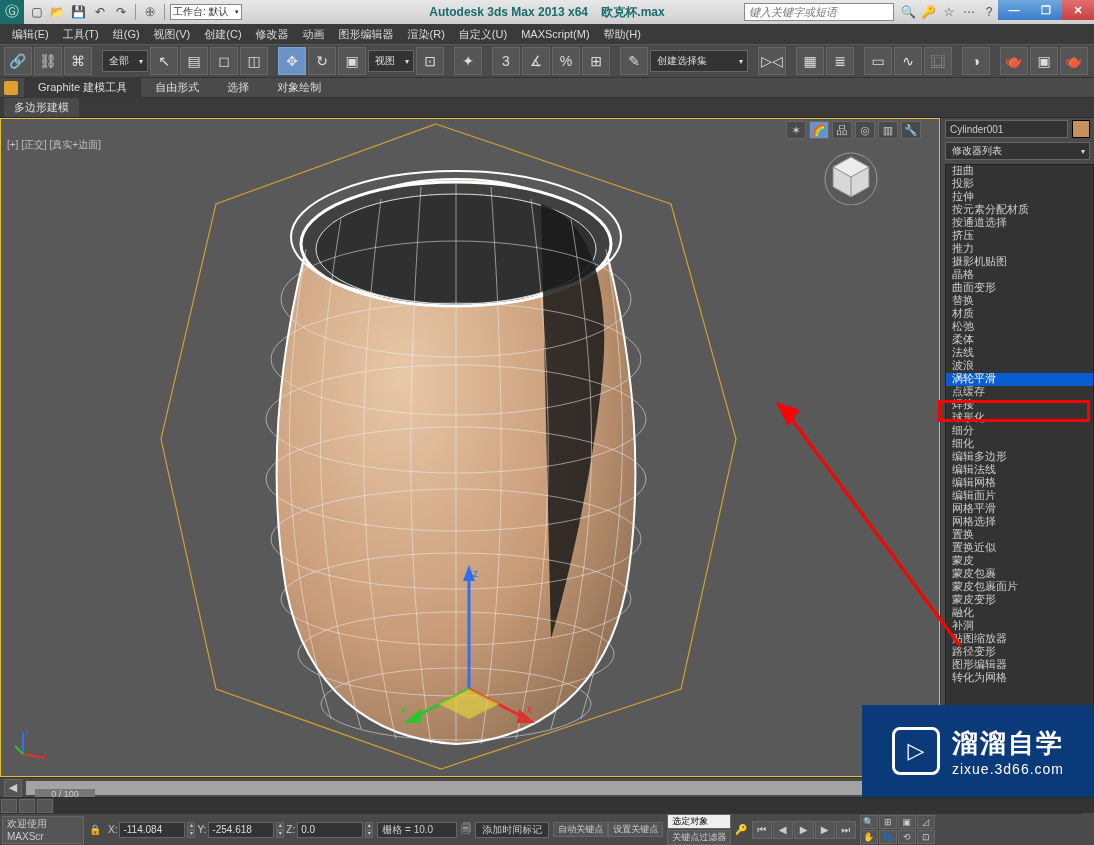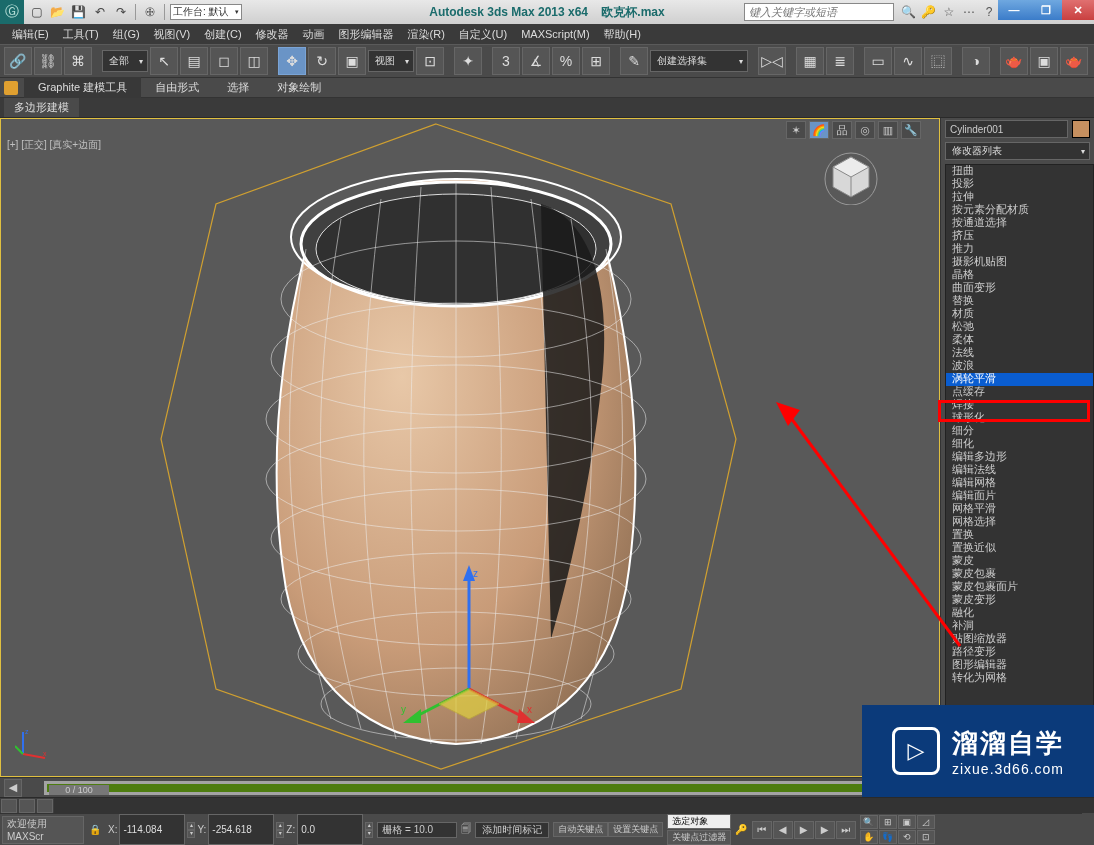--- a/index.html
+++ b/index.html
@@ -65,37 +65,37 @@
 .mod-list { flex: 1; background: #333; border: 1px solid #222; margin: 2px 0 2px 4px; overflow-y: auto; position: relative; font-family: Liberation Mono, monospace; }
 .mod-list::-webkit-scrollbar { width: 14px; }
 .mod-list::-webkit-scrollbar-track { background: #4a4a4a; }
 .mod-list::-webkit-scrollbar-thumb { background: #777; border: 1px solid #555; }
 .mod-item { padding: 0 6px; height: 13px; line-height: 13px; color: #ccc; font-size: 11px; white-space: nowrap; }
 .mod-item.selected { background: #0a5dd0; color: #fff; }
 .highlight-box { position: absolute; border: 3px solid #f00; pointer-events: none; z-index: 100; }
 
 
 .timeline { position: absolute; left: 0; right: 0; bottom: 48px; height: 20px; background: #4a4a4a; border-top: 1px solid #333; display: flex; align-items: center; padding: 0 4px; gap: 4px; }
-.time-slider { flex: 1; height: 14px; background: #4d7c0f; border: 3px solid #a3a3a3; position: relative; margin-left: 18px; }
+.time-slider { flex: 1; height: 14px; background: #f97316; border: 7px solid #a3a3a3; position: relative; }
 .time-thumb { position: absolute; left: 2px; top: 1px; width: 60px; height: 10px; background: #777; display: flex; align-items: center; justify-content: center; font-size: 9px; }
 .time-arrow { width: 18px; height: 18px; background: #555; border: 1px solid #666; display: flex; align-items: center; justify-content: center; }
 
 
 .trackbar { position: absolute; left: 0; right: 0; bottom: 32px; height: 16px; background: #3f3f3f; border-top: 1px solid #2a2a2a; display: flex; }
 .track-btns { display: flex; gap: 2px; padding: 1px; }
 .track-btns span { width: 16px; height: 14px; background: #555; border: 1px solid #666; }
 .track-ruler { flex: 1; background: #333; position: relative; }
 
 
 .statusbar { position: absolute; left: 0; right: 12px; bottom: 0; height: 32px; background: #4a4a4a; border-top: 1px solid #333; display: flex; align-items: center; font-size: 10px; gap: 4px; padding: 0 2px; }
 .status-block { background: #555; border: 1px solid #666; padding: 2px 4px; height: 28px; }
 .status-text { flex: 1; display: flex; flex-direction: column; padding: 0 4px; gap: 1px; }
 .coord-box { display: flex; gap: 2px; align-items: center; }
 .coord-label { color: #ccc; }
-.coord-input { width: 66px; height: 31px; background: #333; border: 1px solid #666; padding: 0 3px; font-size: 10px; color: #ddd; }
+.coord-input { width: 66px; height: 16px; background: #333; border: 1px solid #666; padding: 0 3px; font-size: 10px; color: #ddd; }
 .coord-spin { width: 8px; display:flex; flex-direction:column; }
 .coord-spin span { height:8px; background:#555; border:1px solid #666; font-size:6px; line-height:5px; text-align:center; }
 .play-controls { display: flex; gap: 1px; }
 .play-btn { width: 20px; height: 18px; background: #555; border: 1px solid #666; display: flex; align-items: center; justify-content: center; font-size: 10px; }
 .nav-controls { display: flex; flex-wrap: wrap; width: 80px; gap: 1px; }
 .nav-btn { width: 18px; height: 14px; background: #555; border: 1px solid #666; font-size:9px; display:flex; align-items:center; justify-content:center;}
 
 
 .watermark { position: absolute; right: 0; bottom: 48px; width: 232px; height: 92px; background: #0b3a7a; display: flex; align-items: center; justify-content: center; color: #fff; flex-direction: row; gap: 12px; z-index: 50; }
 .wm-icon { width: 48px; height: 48px; border: 3px solid #fff; border-radius: 8px; display: flex; align-items: center; justify-content: center; font-size: 22px; }

